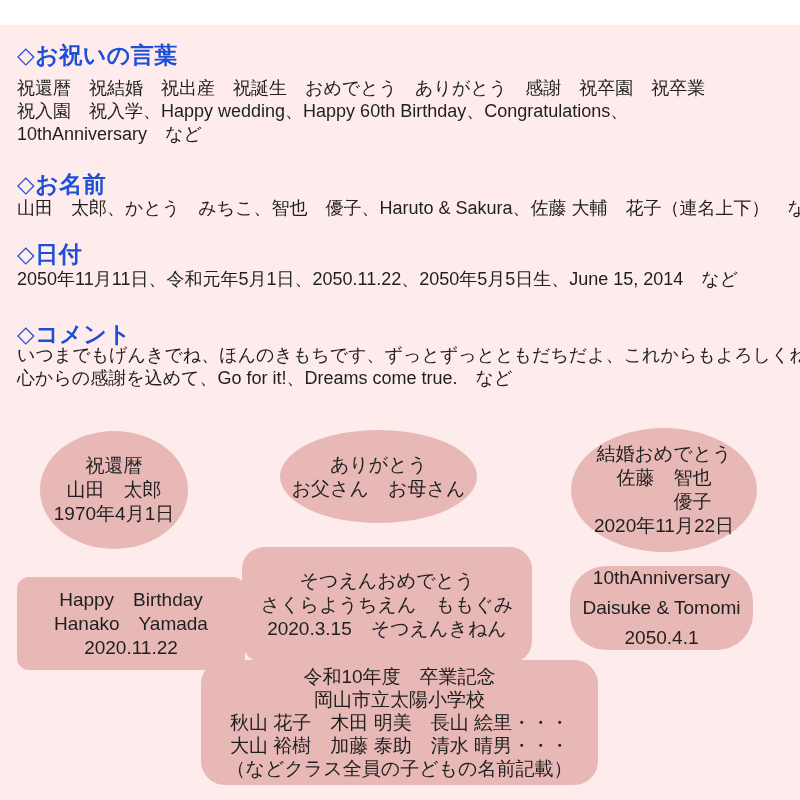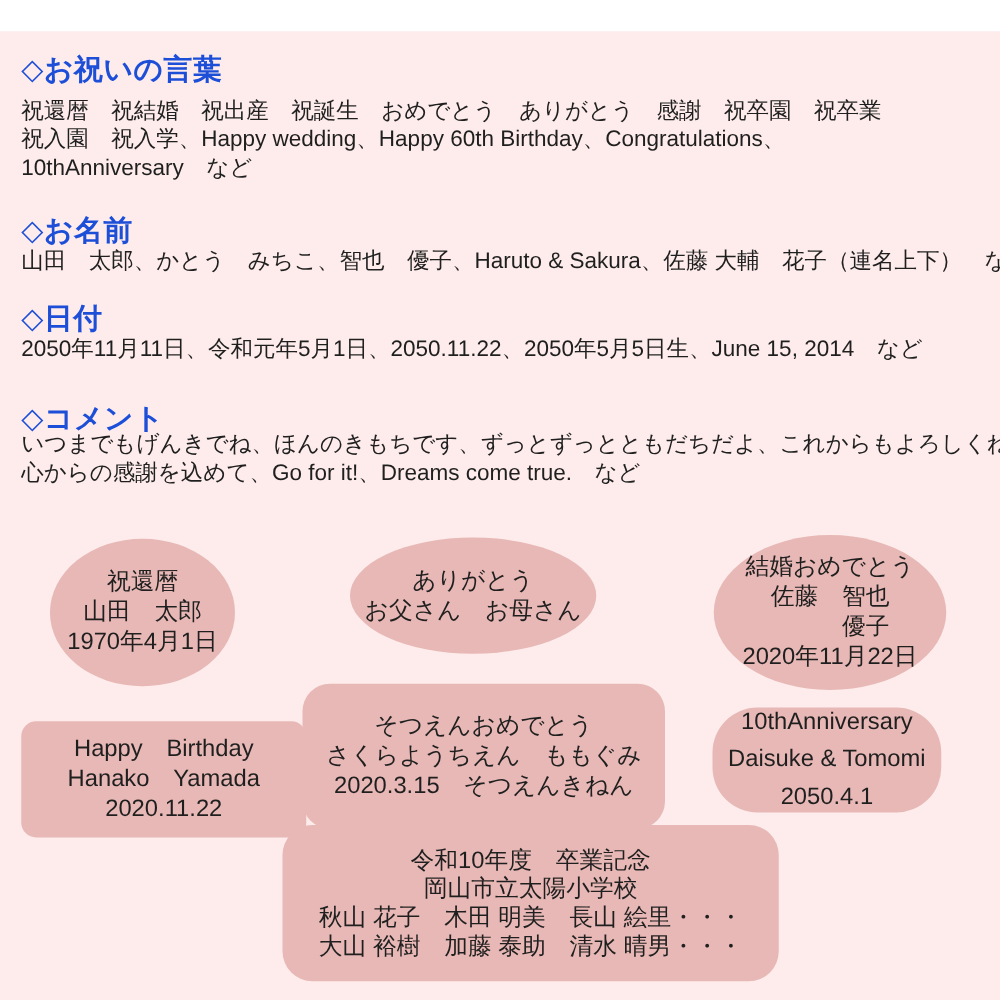--- a/index.html
+++ b/index.html
@@ -27,21 +27,21 @@
     text-align:center;font-size:19px;line-height:24px;color:var(--text,#1f1f1f);
   }
   .ellipse{border-radius:50%;}
   .e1{left:40px;top:406px;width:148px;height:118px;}
   .e2{left:280px;top:405px;width:197px;height:93px;}
   .e3{left:571px;top:403px;width:186px;height:124px;}
   .e3 .tl{text-align:center;}
   .r1{left:17px;top:513px;width:228px;height:93px;border-radius:12px;margin-top:39px;}
   .r2{left:242px;top:522px;width:290px;height:116px;border-radius:22px;}
   .r3{left:570px;top:541px;width:183px;height:84px;border-radius:36px;justify-content:space-between;}
-  .rg{left:201px;top:635px;width:397px;height:125px;border-radius:24px;line-height:23px;margin-left:25px;}
+  .rg{left:201px;top:635px;width:397px;height:125px;border-radius:24px;line-height:23px;}
   .ln{white-space:nowrap;}
 </style>
 </head>
 <body>
 
 <div class="page">
   <div class="panel">
 
     <div class="abs h h1">◇お祝いの言葉</div>
     <div class="abs b b1">
@@ -102,16 +102,17 @@
       <div class="ln">10thAnniversary</div>
       <div class="ln">Daisuke &amp; Tomomi</div>
       <div class="ln">2050.4.1</div>
     </div>
 
     <div class="shape rg">
       <div class="ln">令和10年度　卒業記念</div>
       <div class="ln">岡山市立太陽小学校</div>
       <div class="ln">秋山 花子　木田 明美　長山 絵里・・・</div>
       <div class="ln">大山 裕樹　加藤 泰助　清水 晴男・・・</div>
+      <div class="ln">（などクラス全員の子どもの名前記載）</div>
     </div>
 
   </div>
 </div>
 
 </body></html>

